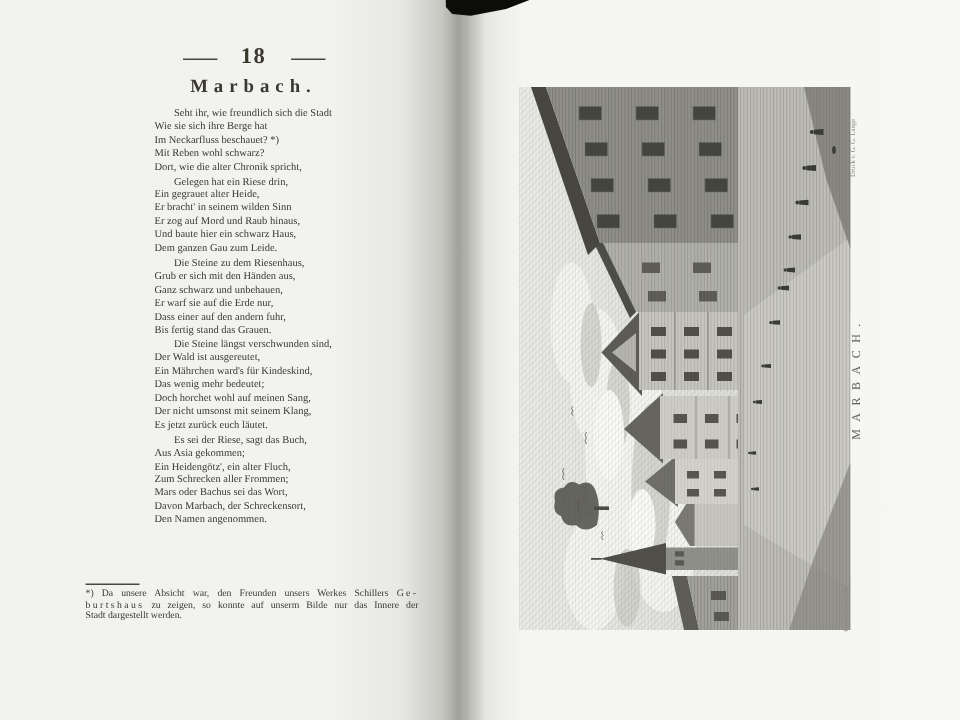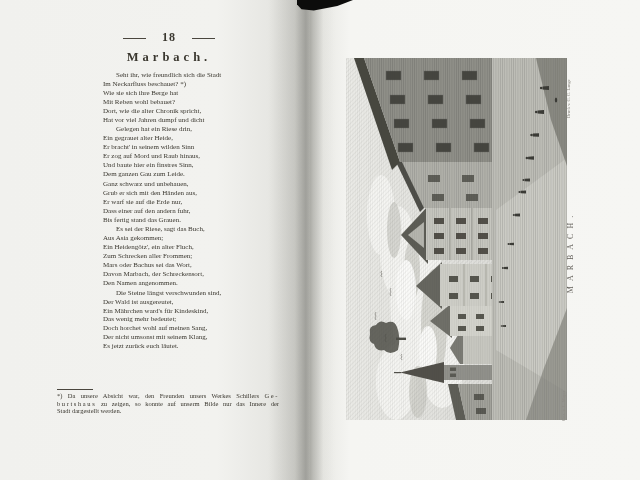--- a/index.html
+++ b/index.html
@@ -14,21 +14,21 @@
   .gutter{position:absolute;left:268px;top:0;width:84px;height:480px;pointer-events:none;
           background:linear-gradient(to right,rgba(150,150,144,0) 0%,rgba(140,140,134,.28) 32%,
           rgba(105,105,99,.50) 45%,rgba(135,135,129,.32) 54%,rgba(190,190,184,.12) 66%,rgba(220,220,216,0) 80%);}
   .spine-notch{position:absolute;left:297px;top:0;width:56px;height:11px;background:#0c0c0b;
                clip-path:polygon(0% 0%,100% 0%,72% 55%,30% 95%,8% 85%,0% 40%);}
 
   
   .page-left{position:absolute;left:55px;top:0;width:228px;height:480px;}
   .pagenum-row{position:absolute;top:31px;left:0;width:100%;display:flex;align-items:center;justify-content:center;gap:16px;}
   .pagenum-rule{width:23px;height:0;border-top:1.3px solid #4a463e;}
-  .pagenum{font-weight:bold;font-size:12px;letter-spacing:1px;transform:translateY(-1px);}
+  .pagenum{font-weight:bold;font-size:15px;letter-spacing:1px;transform:translateY(-1px);}
   .poem-title{position:absolute;top:50px;left:0;width:100%;margin:0;text-align:center;
               font-size:12.5px;font-weight:bold;letter-spacing:4px;}
   .poem{position:absolute;top:71px;left:0;width:100%;font-size:7px;line-height:8.9px;}
   .stanza{margin:0 0 1px 48px;}
   .pline{display:block;white-space:nowrap;}
   .pline.first{text-indent:13px;}
   .footnote-rule{position:absolute;top:389px;left:2px;width:36px;border-top:1px solid #4a463e;}
   .footnote{position:absolute;top:392px;left:2px;width:222px;font-size:6.5px;line-height:7.6px;}
   .fn-line{display:block;}
   .fn-line.just{text-align:justify;text-align-last:justify;}
@@ -63,58 +63,58 @@
       <span class="pagenum-rule"></span>
       <span class="pagenum">18</span>
       <span class="pagenum-rule"></span>
     </div>
 
     <h1 class="poem-title">Marbach.</h1>
 
     <div class="poem">
         <p class="stanza">
           <span class="pline first">Seht ihr, wie freundlich sich die Stadt</span>
+          <span class="pline">Wie sie sich ihre Berge hat</span>
           <span class="pline">Im Neckarfluss beschauet? *)</span>
-          <span class="pline">Wie sie sich ihre Berge hat</span>
-          <span class="pline">Mit Reben wohl bebauet?</span>
+          <span class="pline">Mit Reben wohl schwarz?</span>
           <span class="pline">Dort, wie die alter Chronik spricht,</span>
-          <span class="pline">Hat vor viel Jahren dumpf und dicht</span>
         </p>
         <p class="stanza">
           <span class="pline first">Gelegen hat ein Riese drin,</span>
           <span class="pline">Ein gegrauet alter Heide,</span>
           <span class="pline">Er bracht' in seinem wilden Sinn</span>
           <span class="pline">Er zog auf Mord und Raub hinaus,</span>
-          <span class="pline">Und baute hier ein finstres Sinn,</span>
+          <span class="pline">Und baute hier ein schwarz Haus,</span>
           <span class="pline">Dem ganzen Gau zum Leide.</span>
         </p>
         <p class="stanza">
+          <span class="pline first">Die Steine zu dem Riesenhaus,</span>
+          <span class="pline">Grub er sich mit den Händen aus,</span>
           <span class="pline">Ganz schwarz und unbehauen,</span>
-          <span class="pline">Grub er sich mit den Händen aus,</span>
           <span class="pline">Er warf sie auf die Erde nur,</span>
           <span class="pline">Dass einer auf den andern fuhr,</span>
           <span class="pline">Bis fertig stand das Grauen.</span>
+        </p>
+        <p class="stanza">
+          <span class="pline first">Die Steine längst verschwunden sind,</span>
+          <span class="pline">Der Wald ist ausgereutet,</span>
+          <span class="pline">Ein Mährchen ward's für Kindeskind,</span>
+          <span class="pline">Das wenig mehr bedeutet;</span>
+          <span class="pline">Doch horchet wohl auf meinen Sang,</span>
+          <span class="pline">Der nicht umsonst mit seinem Klang,</span>
+          <span class="pline">Es jetzt zurück euch läutet.</span>
         </p>
         <p class="stanza">
           <span class="pline first">Es sei der Riese, sagt das Buch,</span>
           <span class="pline">Aus Asia gekommen;</span>
           <span class="pline">Ein Heidengötz', ein alter Fluch,</span>
           <span class="pline">Zum Schrecken aller Frommen;</span>
           <span class="pline">Mars oder Bachus sei das Wort,</span>
           <span class="pline">Davon Marbach, der Schreckensort,</span>
           <span class="pline">Den Namen angenommen.</span>
-        </p>
-        <p class="stanza">
-          <span class="pline first">Die Steine längst verschwunden sind,</span>
-          <span class="pline">Der Wald ist ausgereutet,</span>
-          <span class="pline">Ein Mährchen ward's für Kindeskind,</span>
-          <span class="pline">Das wenig mehr bedeutet;</span>
-          <span class="pline">Doch horchet wohl auf meinen Sang,</span>
-          <span class="pline">Der nicht umsonst mit seinem Klang,</span>
-          <span class="pline">Es jetzt zurück euch läutet.</span>
         </p>
       </div>
 
     <div class="footnote-rule"></div>
     <div class="footnote">
         <span class="fn-line just"><span>*) Da unsere Absicht war, den Freunden unsers Werkes Schillers </span><span class="sperr">Ge-</span></span>
         <span class="fn-line just"><span class="sperr">burtshaus</span><span> zu zeigen, so konnte auf unserm Bilde nur das Innere der</span></span>
         <span class="fn-line"><span>Stadt dargestellt werden.</span></span>
       </div>
   </div>

